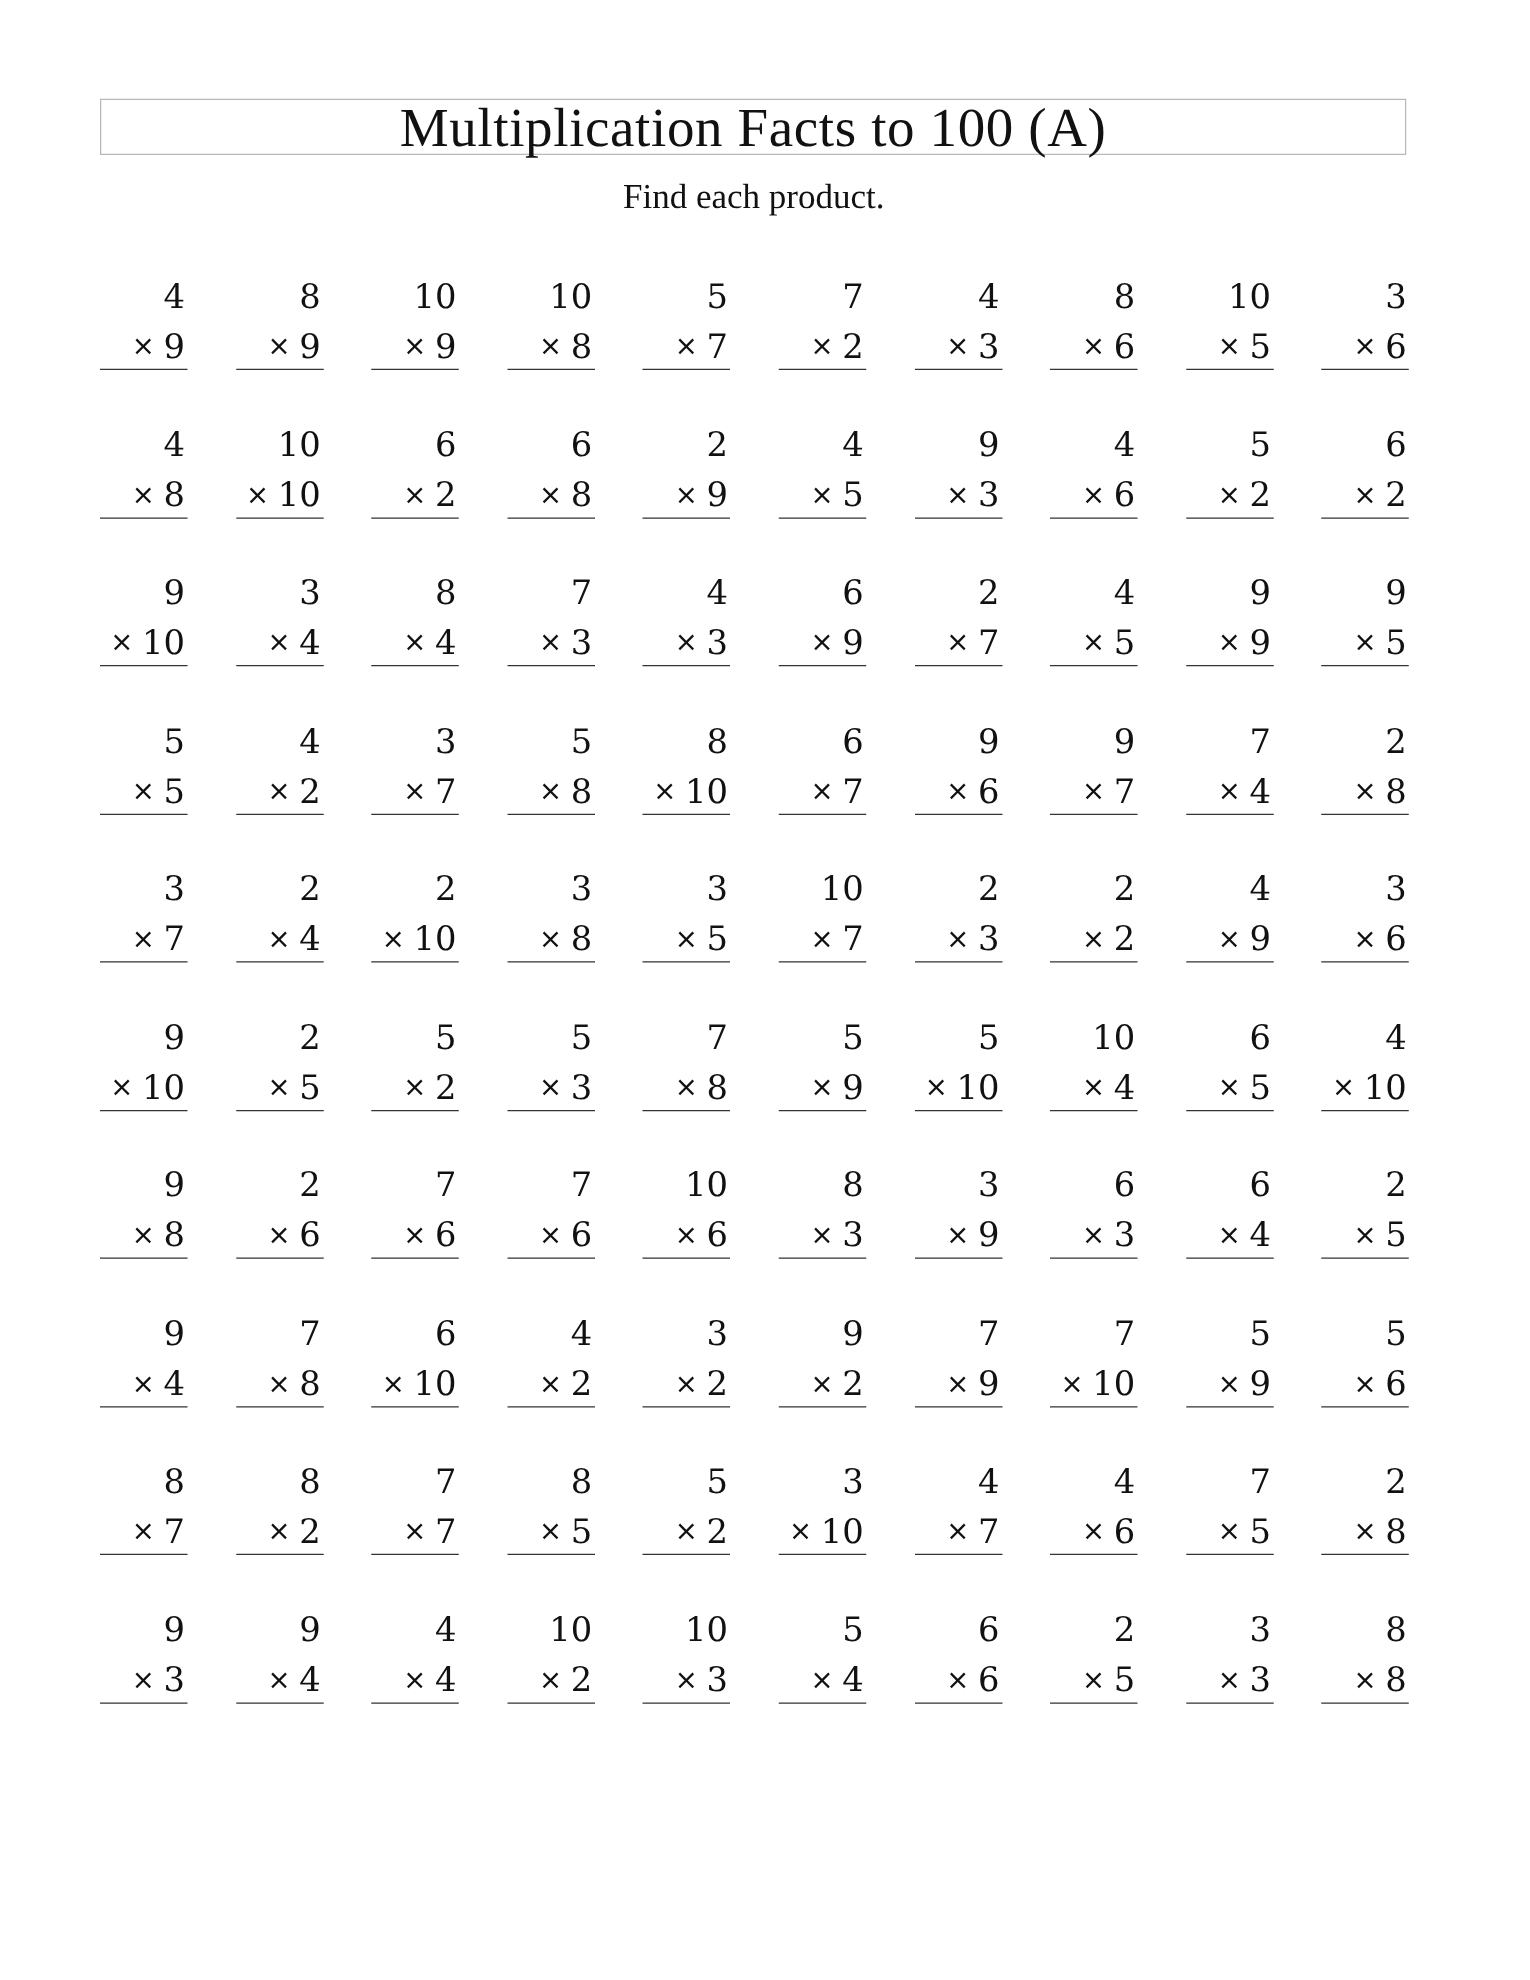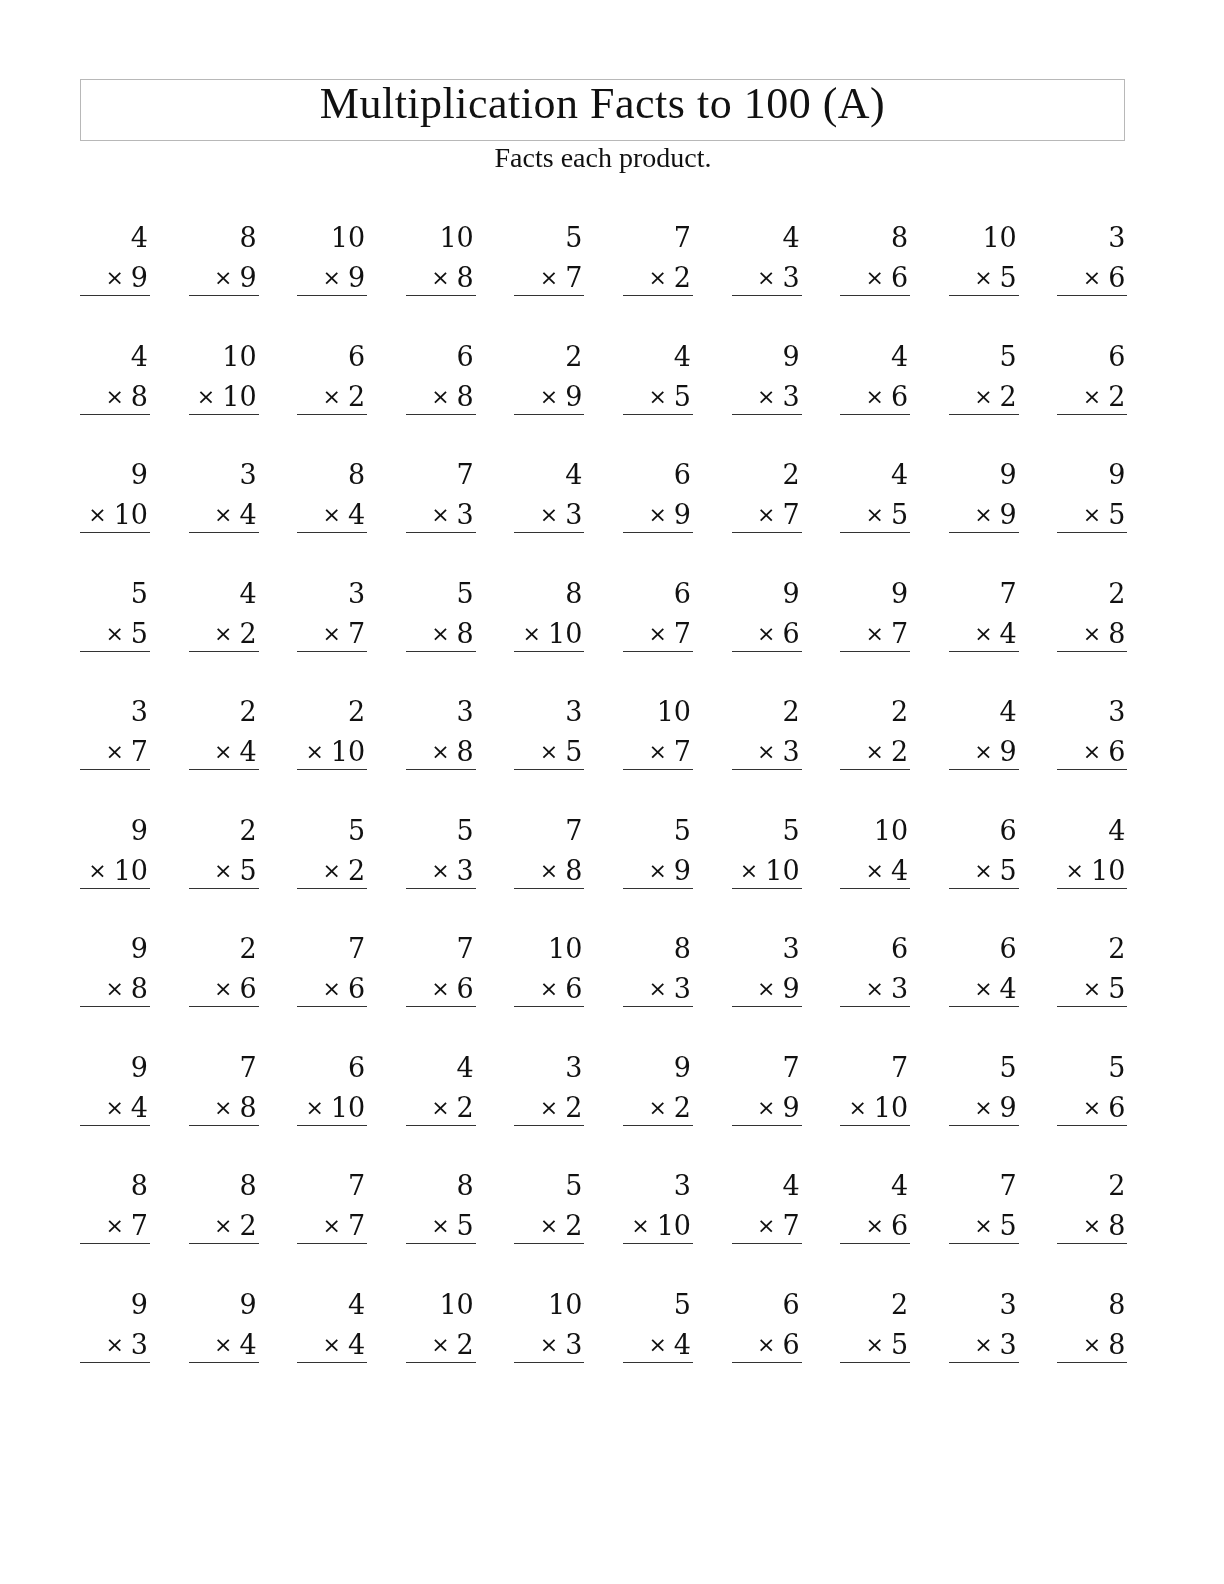--- a/index.html
+++ b/index.html
@@ -13,24 +13,25 @@
       position: relative;
       overflow: hidden;
       font-family: "DejaVu Serif", "Liberation Serif", serif;
       color: #111111;
     }
     .title-box {
       position: absolute;
       left: 80px;
       top: 79px;
       width: 1045px;
-      height: 62px;
+      height: 45px;
       border: 1.5px solid #b8b8b8;
       box-sizing: border-box;
       display: flex;
+      align-items: center;
       justify-content: center;
     }
     .title {
       font-family: "Liberation Serif", "DejaVu Serif", serif;
       font-size: 44px;
       line-height: 1;
       letter-spacing: 0.5px;
       color: #111;
       margin-top: 2px;
     }
@@ -87,21 +88,21 @@
       height: 0;
       border-top: 1.6px solid #333;
     }
   </style>
 </head>
 <body>
 
 <div class="title-box">
   <div class="title">Multiplication Facts to 100 (A)</div>
 </div>
-<div class="instructions">Facts each product.</div>
+<div class="instructions">Find each product.</div>
 
 <div class="grid" id="grid">
     <div class="grid-row">
       <div class="problem" style="left: 0px;">
         <div class="top">4</div>
         <div class="bottom"><span class="times">×</span><span>9</span></div>
         <div class="rule"></div>
       </div>
       <div class="problem" style="left: 108.6px;">
         <div class="top">8</div>

